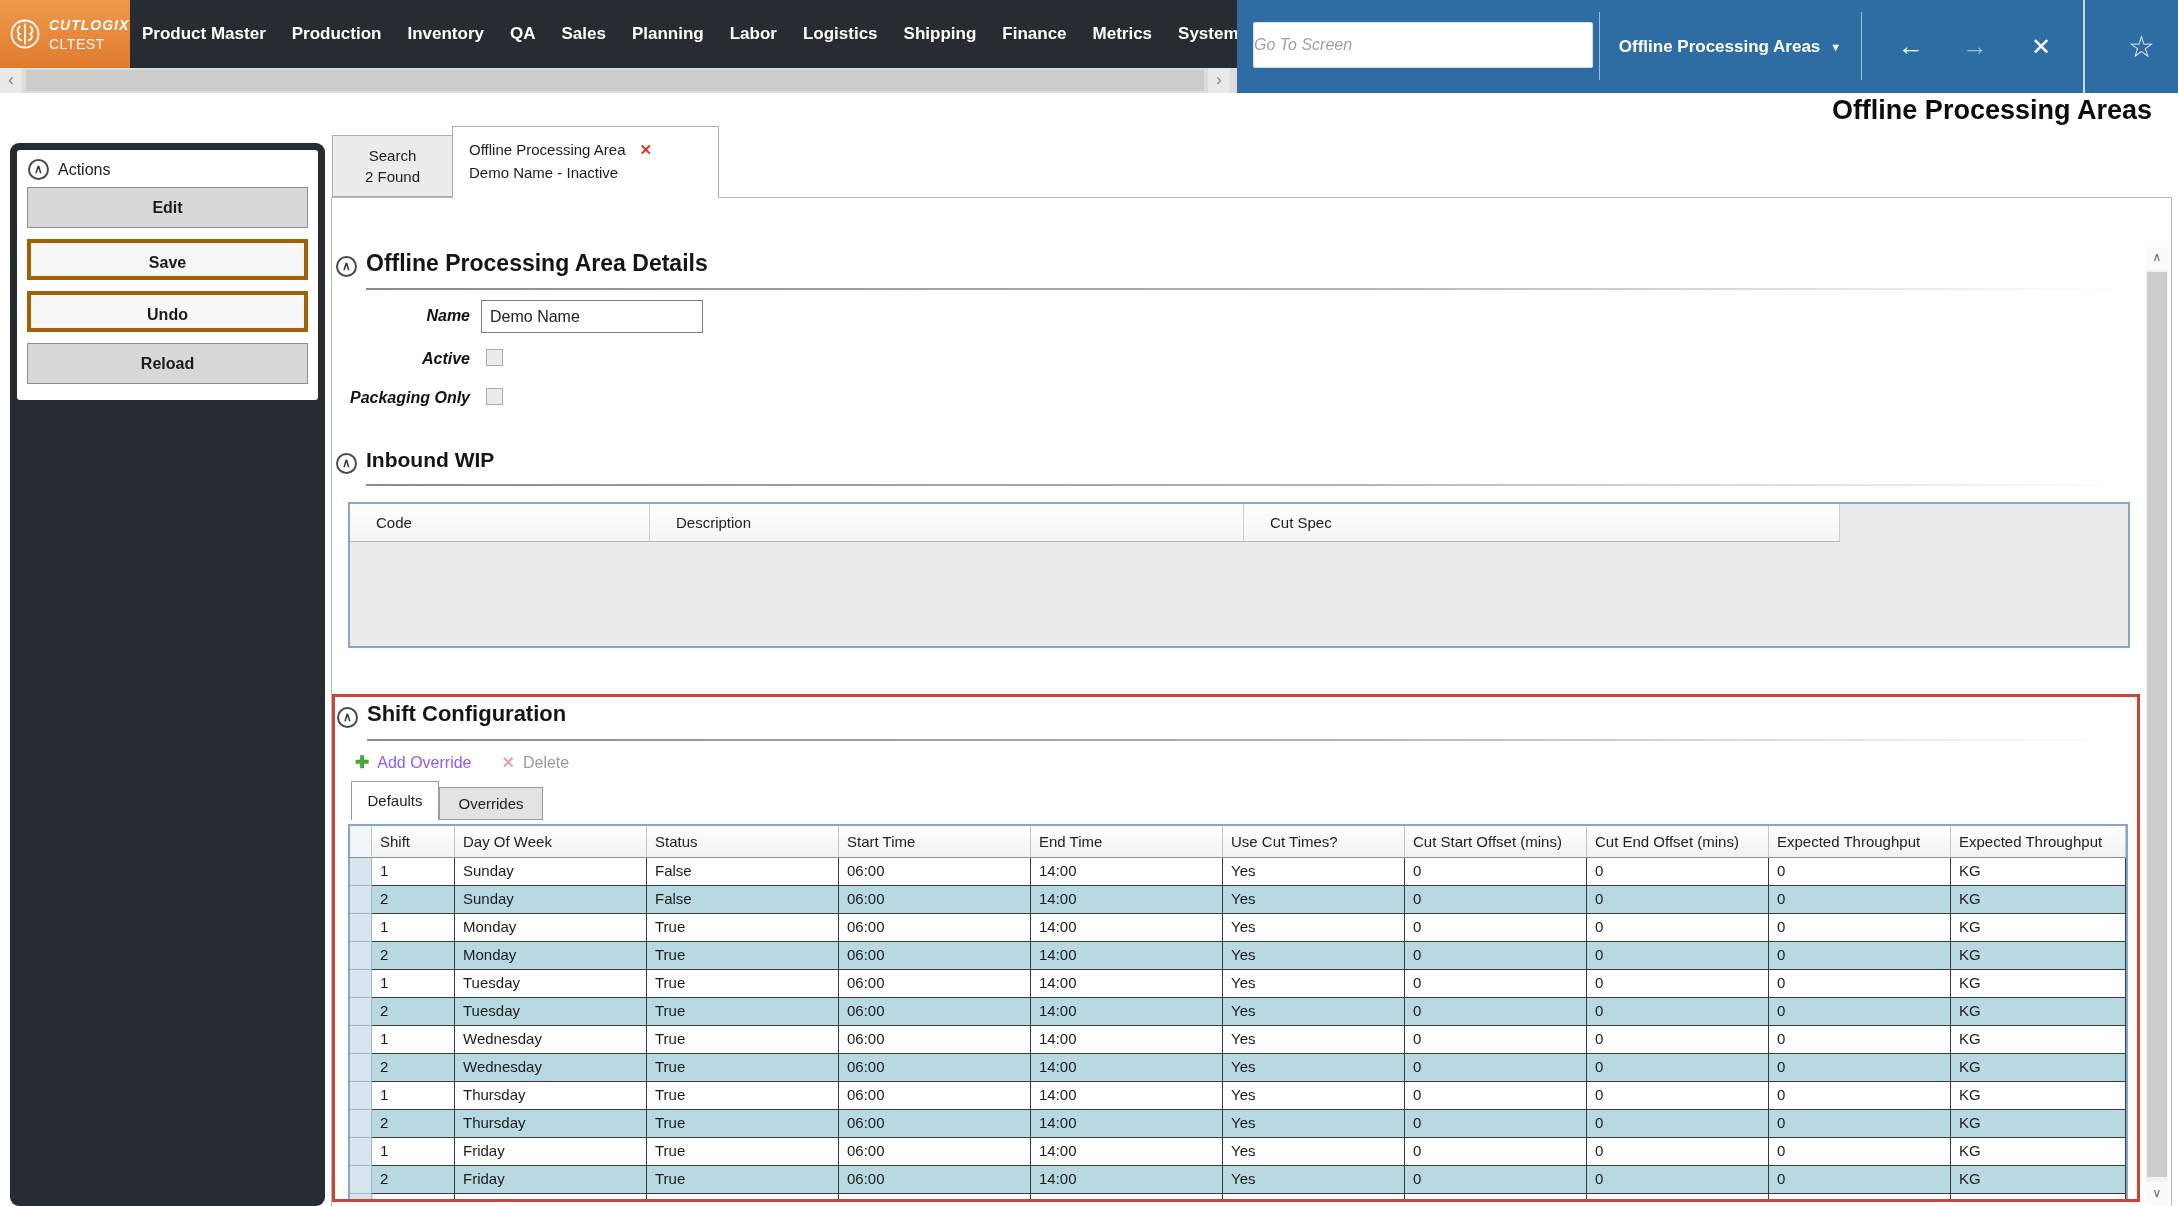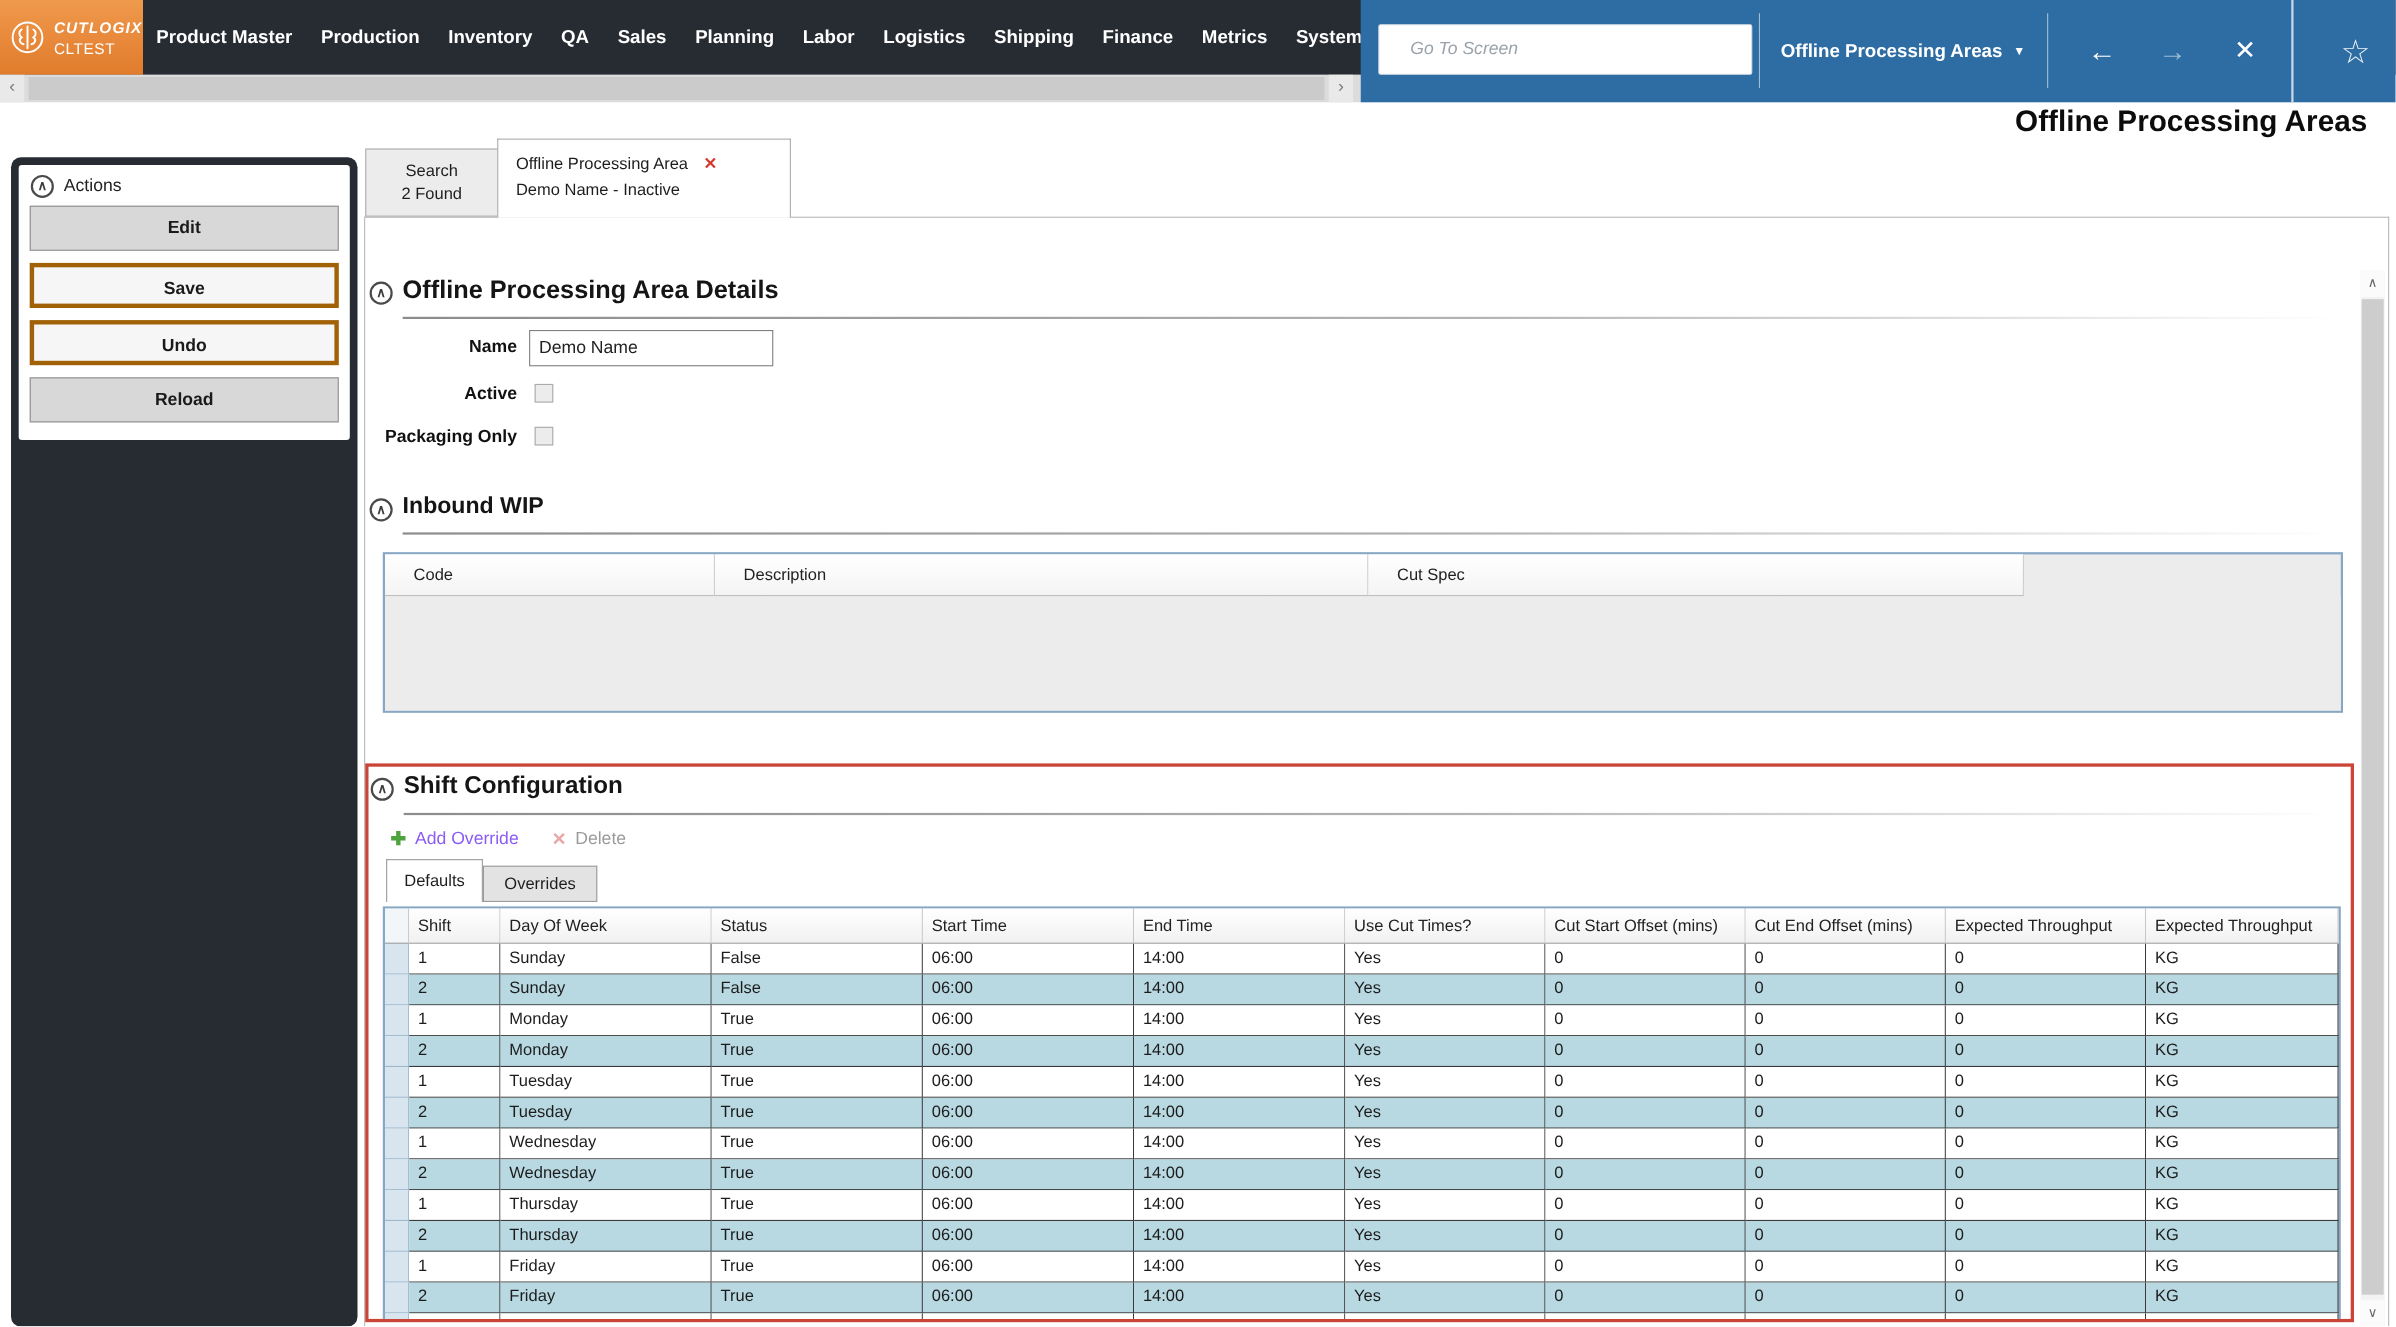--- a/index.html
+++ b/index.html
@@ -22,21 +22,21 @@
   
   .hscroll { position:absolute; left:0; top:68px; width:1237px; height:25px; background:#dcdcdc; }
   .hs-btn { position:absolute; top:0; width:22px; height:25px; background:#e9e9e9; color:#7a7a7a;
             font-size:16px; text-align:center; line-height:24px; }
   .hs-left { left:0; } .hs-right { right:7px; }
   .hs-thumb { position:absolute; left:26px; top:2px; width:1178px; height:21px; background:#cbcbcb; }
 
   
   .bluebar { position:absolute; left:1237px; top:0; width:941px; height:93px; background:#2e6da4; }
   .goto-input { position:absolute; left:16px; top:22px; width:340px; height:46px; border:1px solid #d7dee5;
-                border-radius:2px; padding:0 28px; font-size:16px; font-family:"Liberation Sans",sans-serif; }
+                border-radius:2px; padding:0 0; font-size:16px; font-family:"Liberation Sans",sans-serif; }
   .goto-input::placeholder { color:#9aa3ab; font-style:italic; }
   .vdiv { position:absolute; top:12px; width:1px; height:68px; background:rgba(255,255,255,.55); }
   .vdiv-full { position:absolute; top:0; width:2px; height:93px; background:rgba(255,255,255,.75); }
   .screen-select { position:absolute; left:374px; top:0; width:238px; height:93px; display:flex;
                    align-items:center; justify-content:center; gap:10px; color:#fff; cursor:default; }
   .screen-select-label { font-size:17px; font-weight:700; }
   .caret { font-size:11px; }
   .bb-btn { position:absolute; top:0; height:93px; width:52px; display:flex; align-items:center;
             justify-content:center; color:#fff; font-size:26px; }
   .fwd { color:#9cbcd8; }
@@ -77,21 +77,21 @@
   .vs-up { top:0; } .vs-down { bottom:0; }
   .vs-thumb { position:absolute; left:1px; top:26px; width:20px; height:905px; background:#cdcdcd; }
 
   
   .sec-icon { position:absolute; z-index:2; }
   .sec-title { position:absolute; font-weight:700; color:#151515; white-space:nowrap; z-index:2; }
   .sec-underline { position:absolute; height:2px; z-index:2;
                    background:linear-gradient(to right,#8c8c8c 0%,#b3b3b3 55%,rgba(255,255,255,0) 100%); }
 
   
-  .form-label { position:absolute; width:170px; text-align:right; font-size:16px; font-weight:700; color:#111; z-index:2; }
+  .form-label { position:absolute; width:170px; text-align:right; font-size:16px; font-weight:700; color:#111; z-index:2;font-style:italic; }
   .name-input { position:absolute; left:481px; top:300px; width:222px; height:33px; border:1px solid #7f7f7f;
                 padding:0 8px; font-size:16px; color:#222; font-family:"Liberation Sans",sans-serif; z-index:2; }
   .checkbox { position:absolute; width:17px; height:17px; background:#ececec; border:1px solid #ababab; z-index:2; }
 
   
   .wip-table { position:absolute; left:348px; top:502px; width:1782px; height:146px;
                border:2px solid #86a7c5; display:grid; z-index:2; background:#ececec;
                grid-template-columns:300px 594px 596px minmax(0,1fr); grid-template-rows:38px 104px; }
   .wip-h { background:linear-gradient(#ffffff,#f4f4f4); border-right:1px solid #cfcfcf; border-bottom:1px solid #b8b8b8;
            font-size:15px; color:#222; padding-left:26px; line-height:37px; overflow:hidden; white-space:nowrap; }

